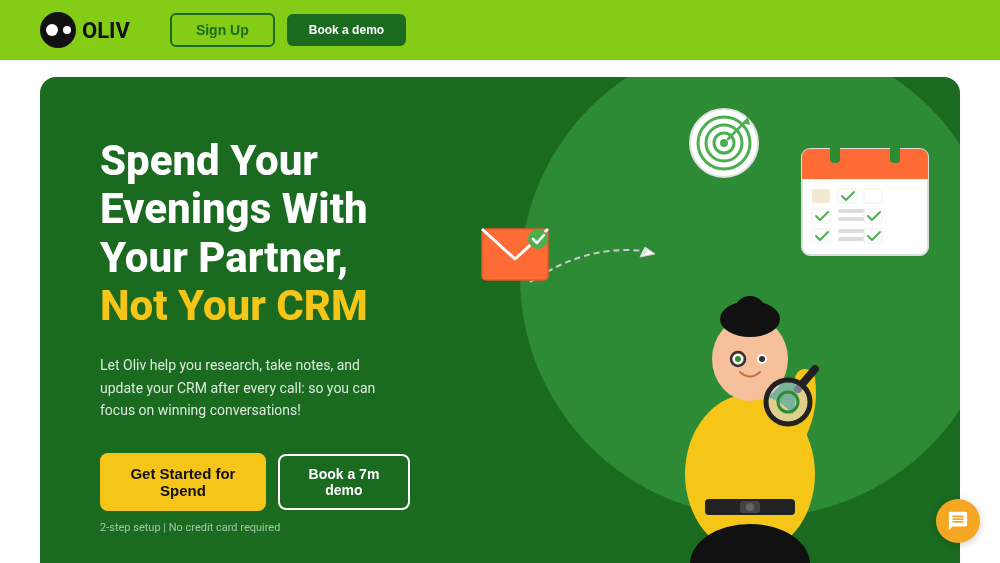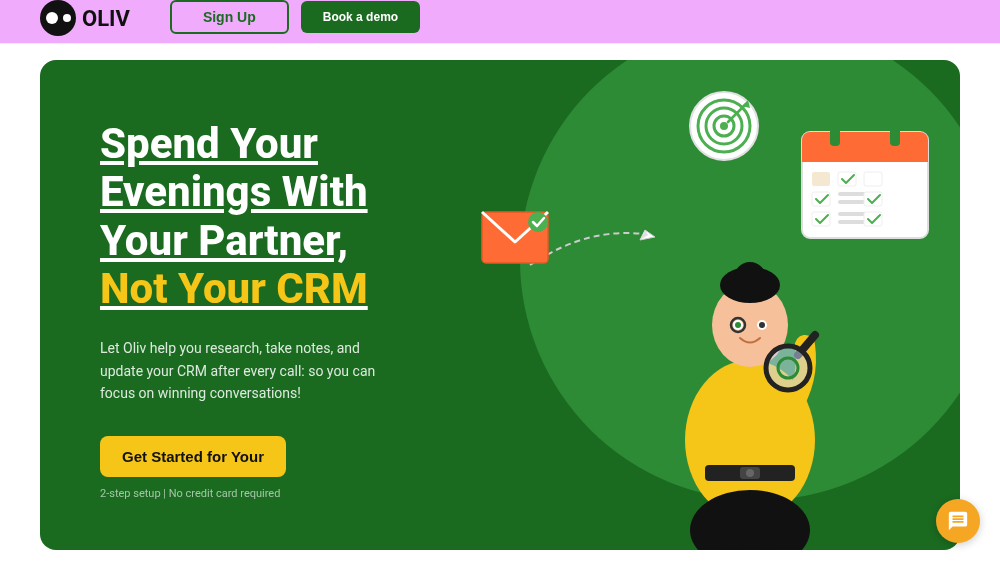--- a/index.html
+++ b/index.html
@@ -7,24 +7,24 @@
       font-family: -apple-system, BlinkMacSystemFont, 'Segoe UI', Roboto, sans-serif;
       background: #fff;
       width: 1000px;
       min-height: 563px;
       overflow-x: hidden;
     }
 
     
     nav {
       display: flex;
-      align-items: flex-start;
+      align-items: center;
       padding: 0 40px;
-      height: 44px;
-      background: #f0abfc;
+      height: 61px;
+      background: #84cc16;
       border-bottom: 1px solid #f0f0f0;
     }
     .nav-logo {
       display: flex;
       align-items: center;
       gap: 6px;
       font-weight: 700;
       font-size: 22px;
       color: #111;
       margin-right: 40px;
@@ -77,21 +77,21 @@
     }
     .nav-actions {
       display: flex;
       align-items: center;
       gap: 12px;
     }
     .btn-signup {
       border: 2px solid #1a6b20;
       background: transparent;
       color: #1a6b20;
-      padding: 7px 31px;
+      padding: 7px 24px;
       border-radius: 6px;
       font-size: 14px;
       font-weight: 600;
       cursor: pointer;
     }
     .btn-demo {
       background: #1a6b20;
       color: #fff;
       border: none;
       padding: 9px 22px;
@@ -119,21 +119,20 @@
       flex: 0 0 420px;
       position: relative;
       z-index: 2;
     }
     .hero-title {
       font-size: 42px;
       font-weight: 800;
       color: #fff;
       line-height: 1.15;
       margin-bottom: 4px;
-      text-decoration: underline;
     }
     .hero-title-accent {
       color: #f5c518;
       font-size: 42px;
       font-weight: 800;
       line-height: 1.15;
       display: block;
       margin-bottom: 24px;
     }
     .hero-desc {
@@ -267,21 +266,22 @@
   <section class="hero">
     <div class="hero-left">
       <h1 class="hero-title">
         <span>Spend Your</span><br>
         <span>Evenings With</span><br>
         <span>Your Partner,</span><br>
         <span class="hero-title-accent">Not Your CRM</span>
       </h1>
       <p class="hero-desc">Let Oliv help you research, take notes, and update your CRM after every call: so you can focus on winning conversations!</p>
       <div class="hero-buttons">
-        <button class="btn-cta-primary">Get Started for Your</button>
+        <button class="btn-cta-primary">Get Started for Spend</button>
+        <button class="btn-cta-secondary">Book a 7m demo</button>
       </div>
       <p class="hero-note">2-step setup | No credit card required</p>
     </div>
 
     <div class="hero-right">
       <div class="hero-blob"></div>
 
       <div class="illus-target">
         <svg width="72" height="72" viewBox="0 0 72 72">
           <circle cx="36" cy="36" r="34" fill="white" stroke="#e0e0e0" stroke-width="2"></circle>

